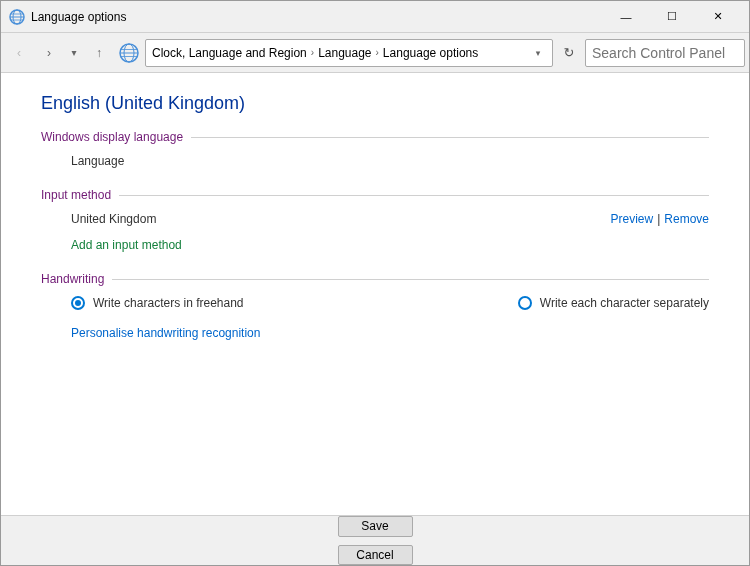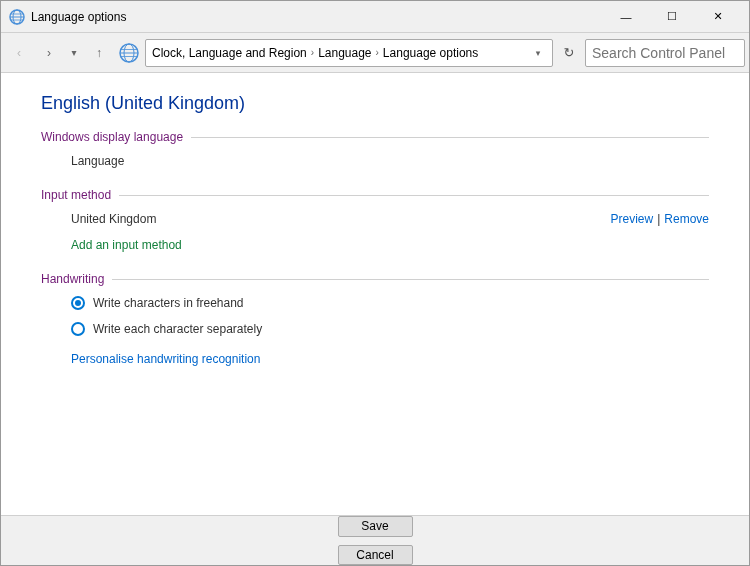--- a/index.html
+++ b/index.html
@@ -294,21 +294,21 @@
       color: #15803d;
       cursor: pointer;
       text-decoration: none;
       font-size: 12px;
       text-align: right;
     }
 
     
     .radio-group {
       display: flex;
-      flex-direction: column;
+      flex-direction: row;
       gap: 12px;
       justify-content: space-between;
     }
 
     .radio-item {
       display: flex;
       align-items: center;
       gap: 8px;
       cursor: pointer;
     }

